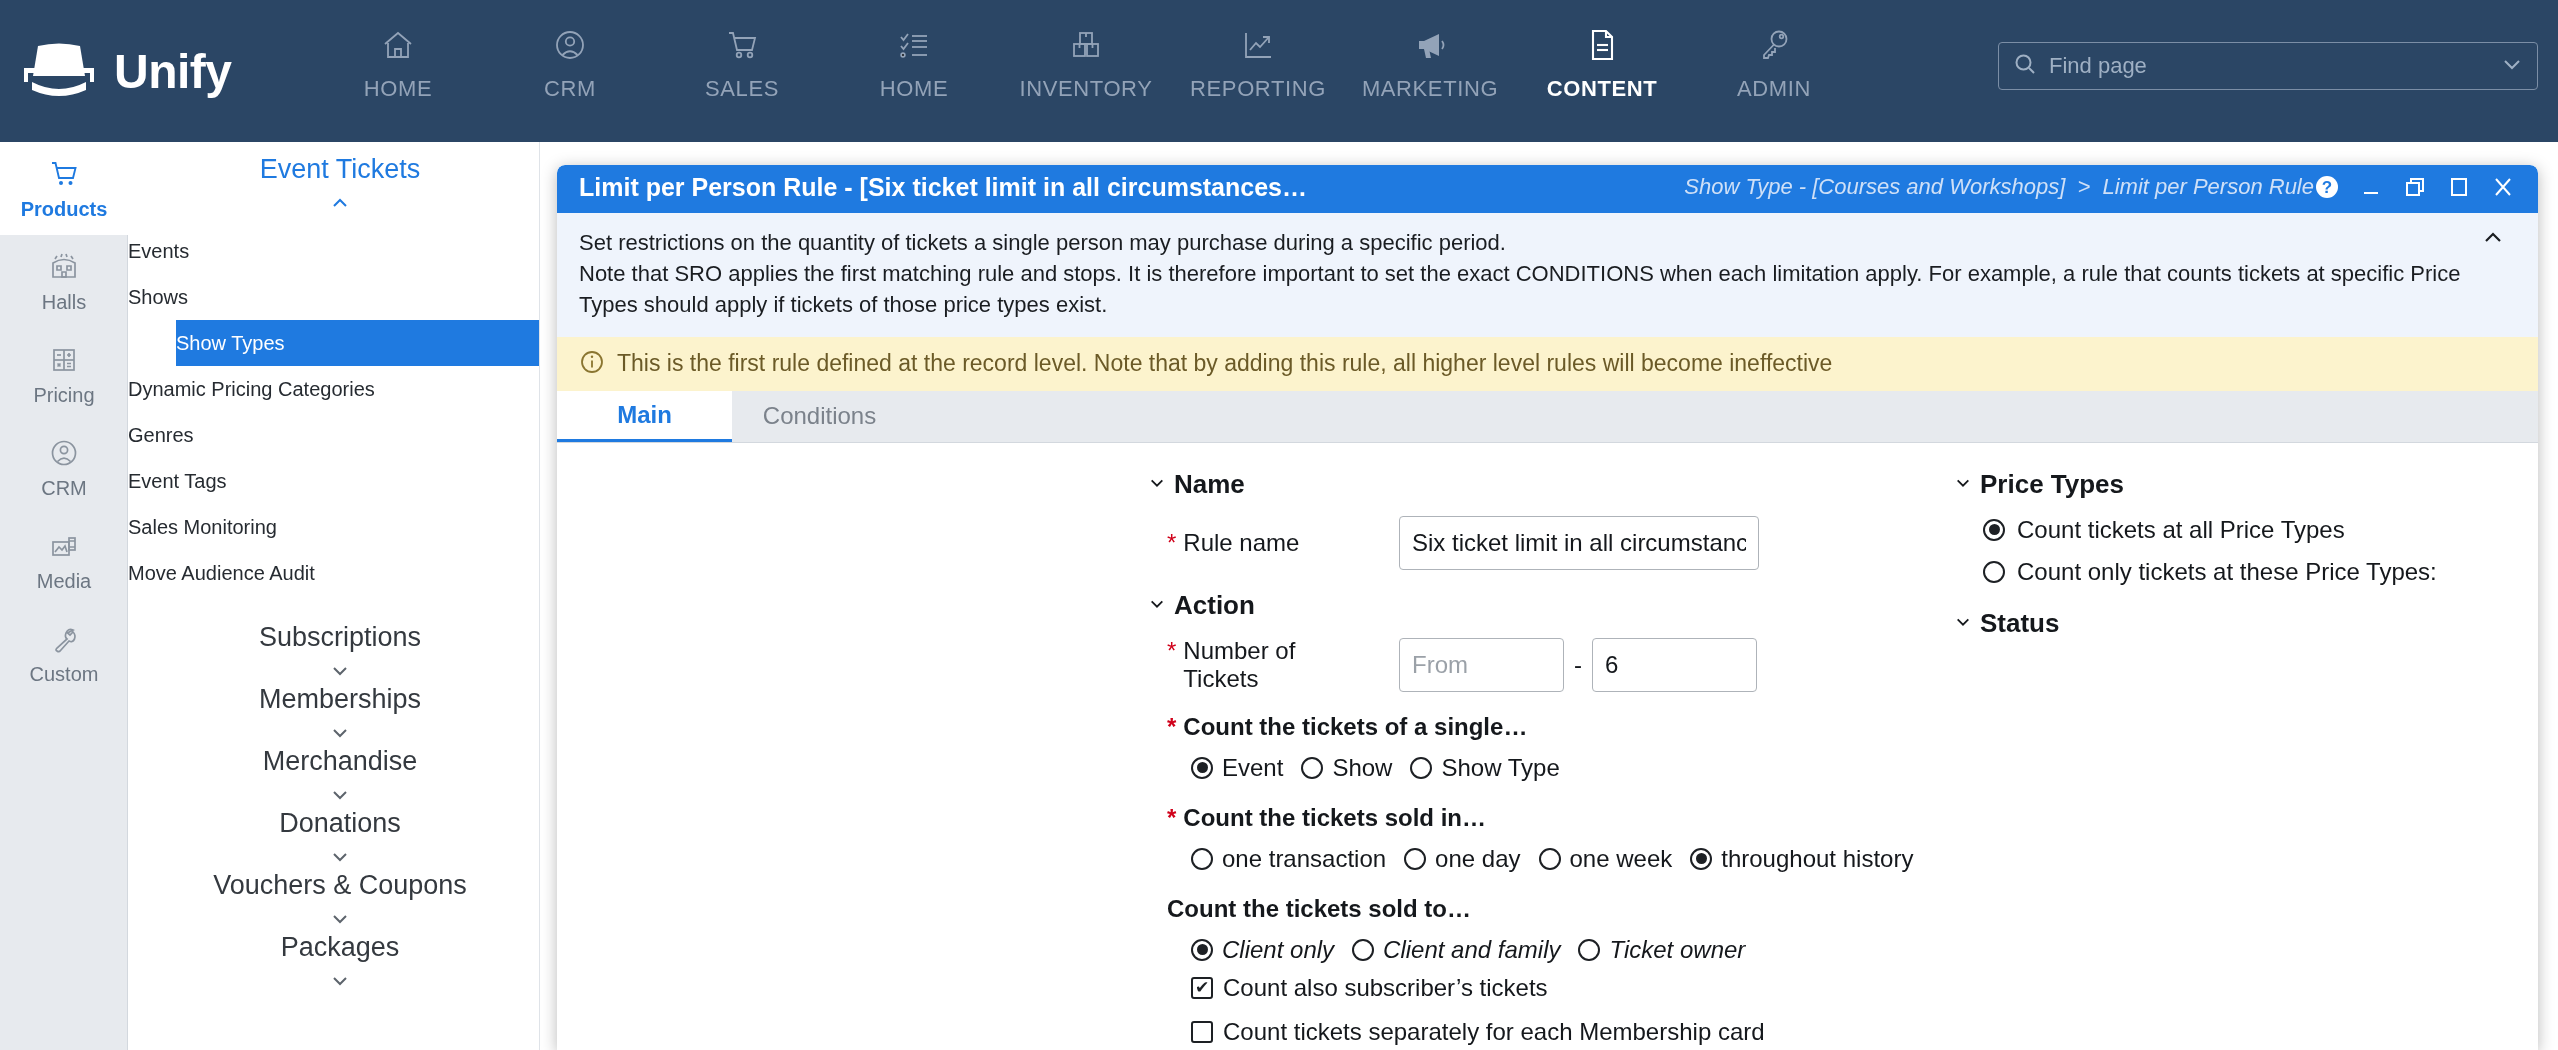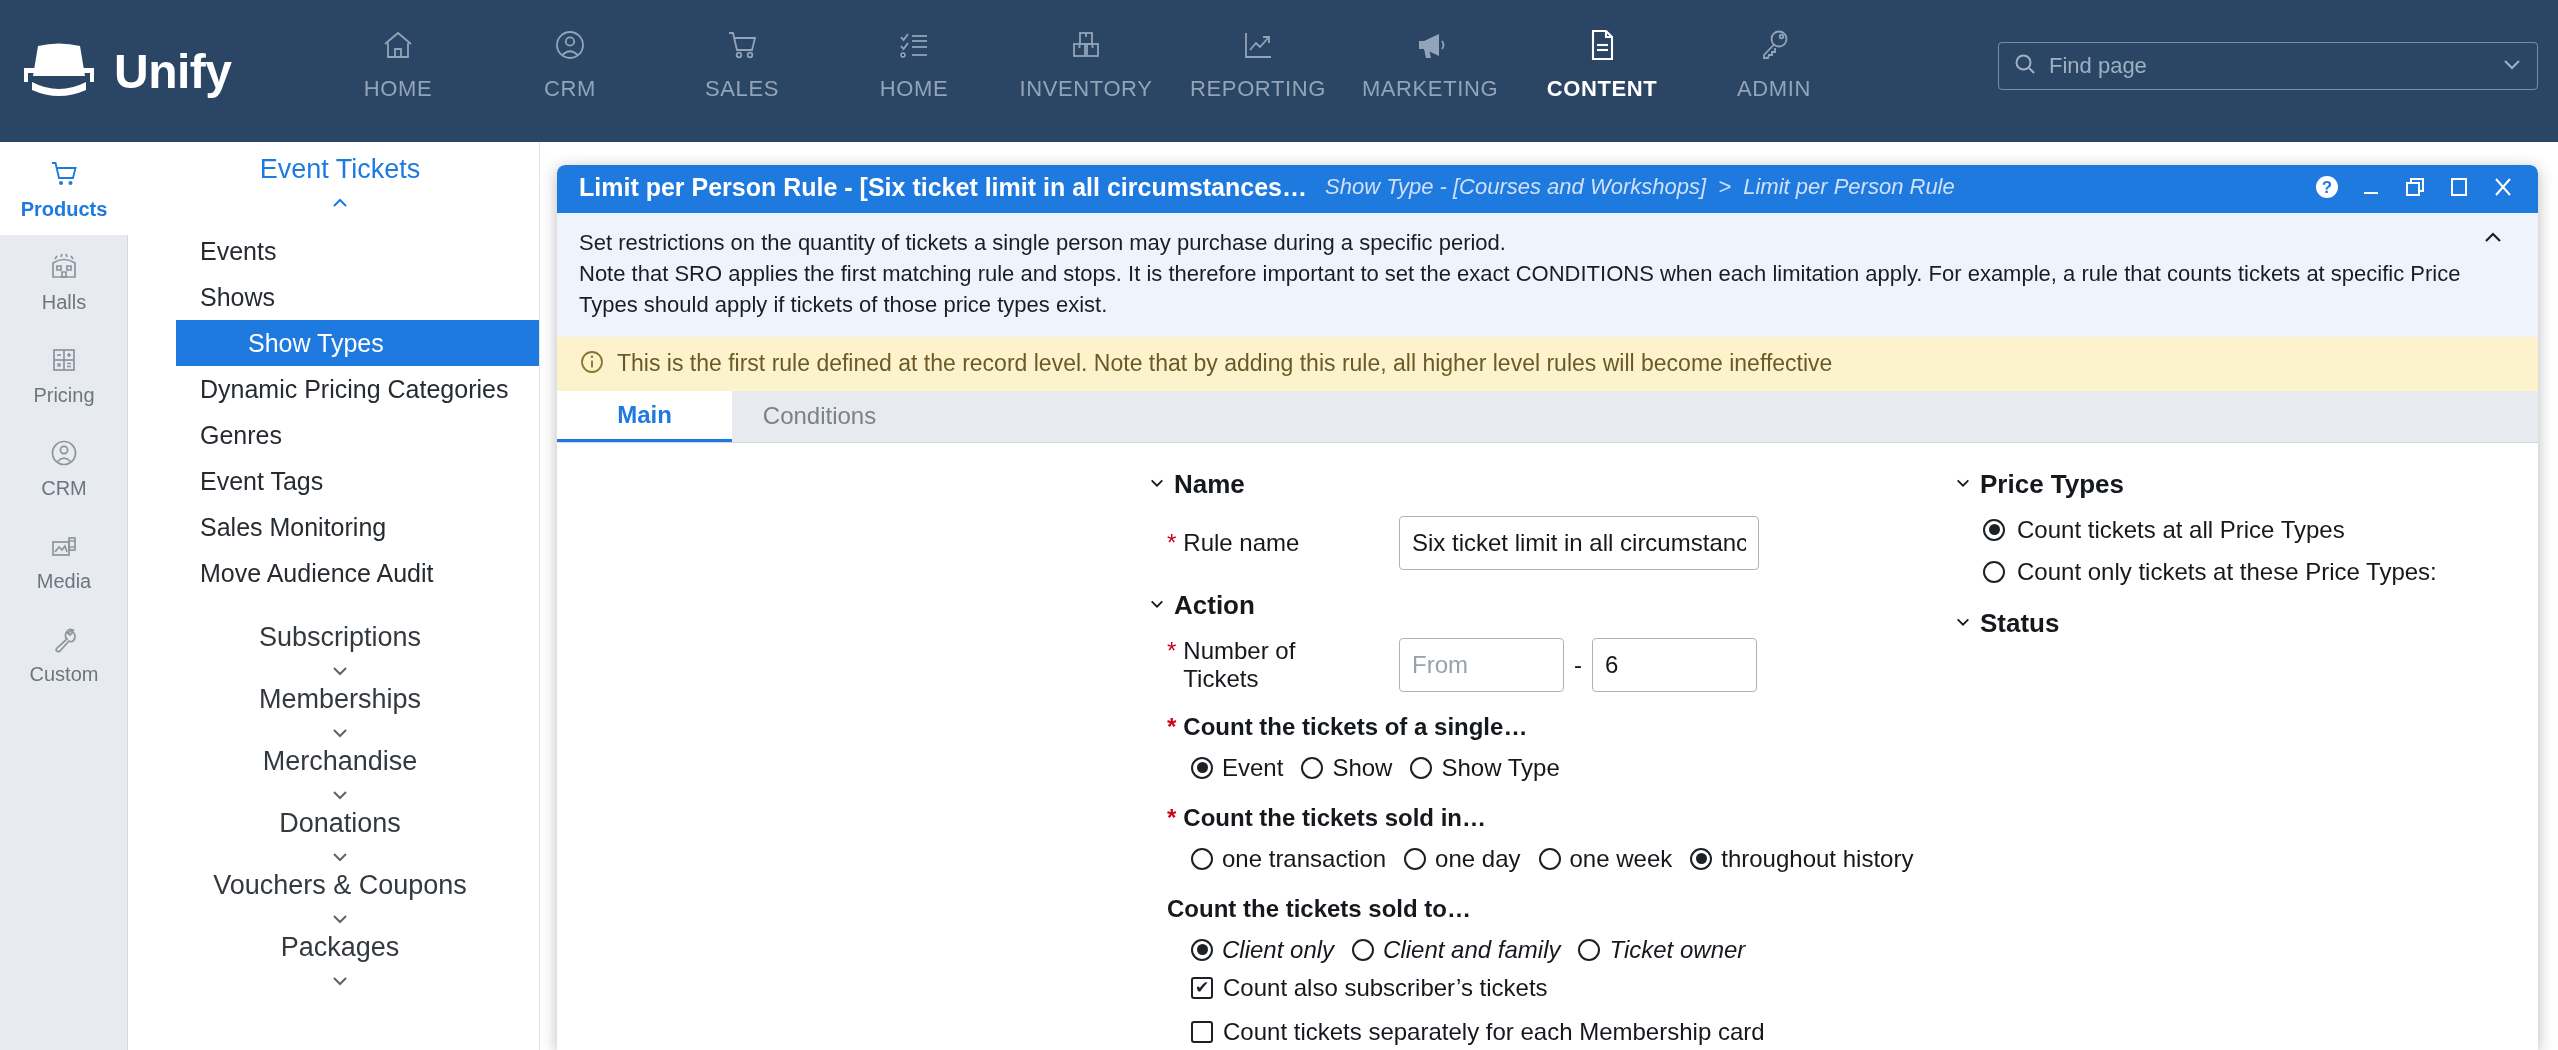--- a/index.html
+++ b/index.html
@@ -75,21 +75,21 @@
   .menu-group {
     display: flex; align-items: center; justify-content: space-between;
     padding: 0 30px 0 43px; height: 62px; cursor: pointer; flex-direction: column;
   }
   .menu-group .mg-label { font-size: 27px; color: #34393f; }
   .menu-group.open .mg-label { color: #1f7ae0; }
   .menu-group .mg-chev { font-size: 20px; color: #5d646c; line-height: 1; }
   .menu-group.open .mg-chev { color: #1f7ae0; }
   .menu-link {
     height: 46px; display: flex; align-items: center;
-    padding-left: 72px; font-size: 25px; color: #262b31; cursor: pointer;
+    font-size: 20px; color: #262b31; cursor: pointer;
   }
   .menu-link.selected { background: #1f7ae0; color: #ffffff; margin-left: 48px; }
   #menu .spacer-sm { height: 12px; }
   #menu .spacer-md { height: 26px; }
 
   
   #modal {
     position: absolute; left: 557px; top: 165px;
     width: 1981px; height: 885px;
     background: #ffffff;
@@ -98,21 +98,21 @@
     overflow: hidden;
   }
   #titlebar {
     height: 48px; background: #1f7ae0; color: #ffffff;
     display: flex; align-items: center; padding: 0 14px 4px 22px;
     border-radius: 8px 8px 0 0;
   }
   #title-main { font-size: 25px; font-weight: bold; white-space: nowrap; }
   #title-crumbs {
     font-size: 22px; font-style: italic; color: #cfe0f7;
-    margin-left: 18px; white-space: nowrap; flex: 1;
+    margin-left: 18px; white-space: nowrap; flex: 1; text-align: right;
   }
   #title-crumbs .sep { padding: 0 6px; }
   .win-btns { display: flex; align-items: center; gap: 18px; padding-right: 8px; }
   .win-btn { cursor: pointer; display: flex; align-items: center; justify-content: center; }
   .win-btn svg { fill: none; stroke: #ffffff; stroke-width: 2; }
 
   #desc {
     background: #eff4fc; padding: 14px 34px 16px 22px;
     position: relative;
   }

